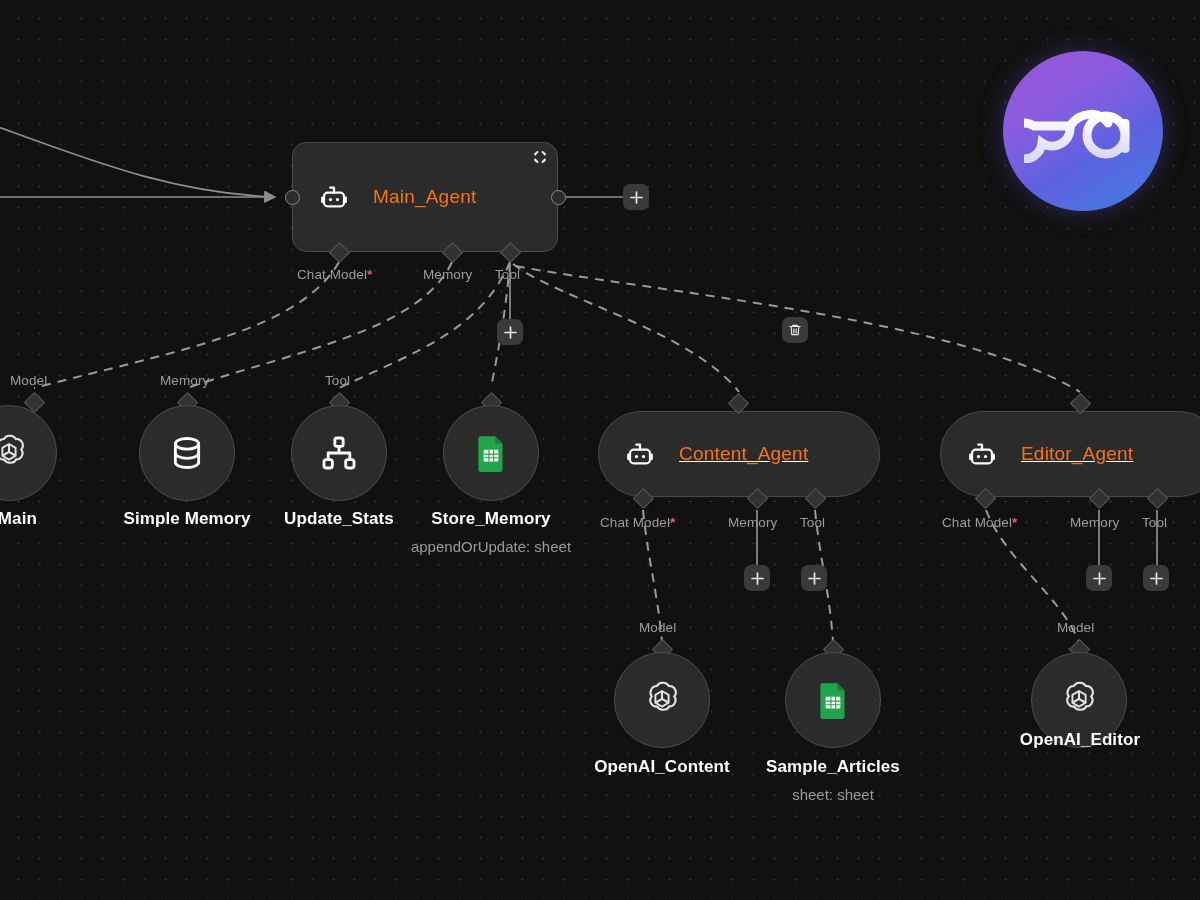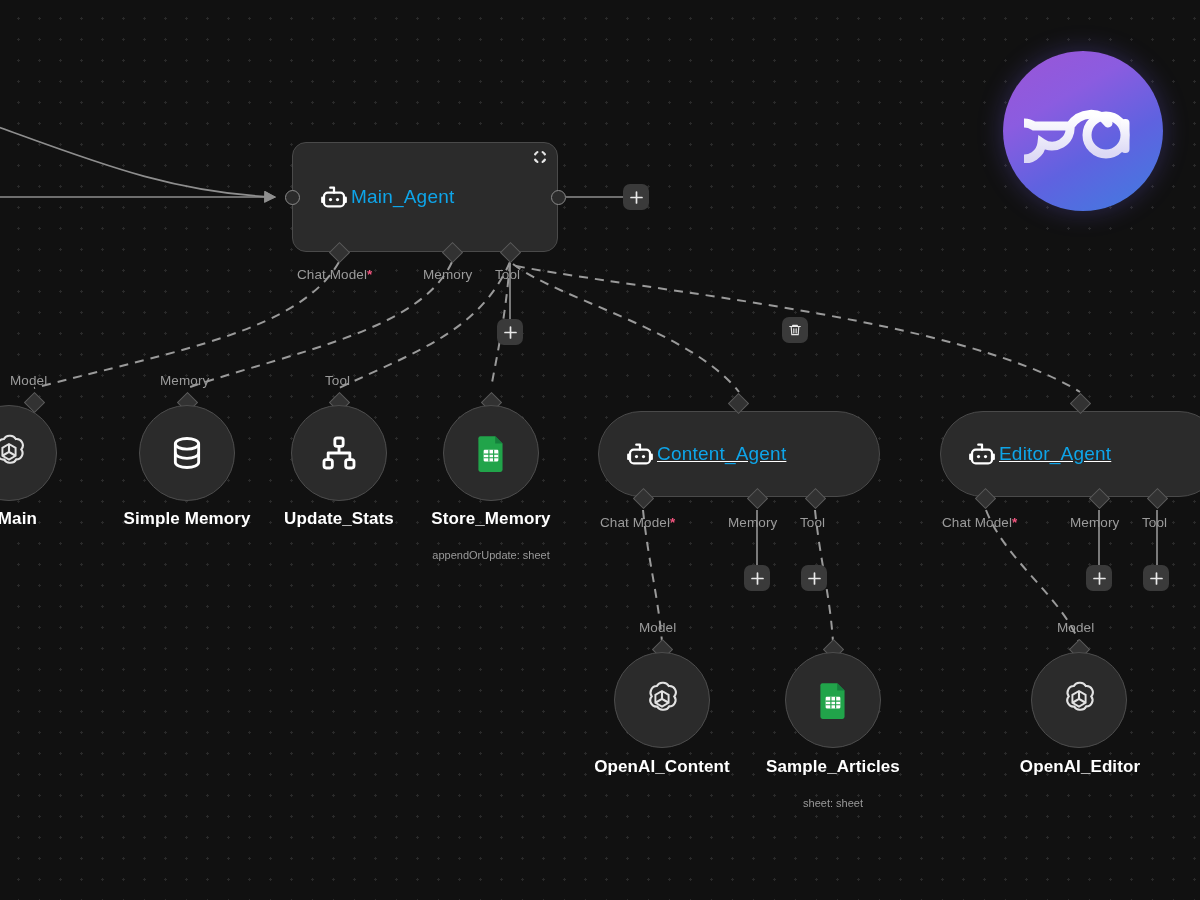--- a/index.html
+++ b/index.html
@@ -29,40 +29,40 @@
     background: #2b2b2b;
     border: 1px solid #4a4a4a;
     display: flex; align-items: center;
     padding-left: 26px;
     color: #ffffff;
   }
   .agent-box.rect { border-radius: 14px; }
   .agent-box.pill { border-radius: 999px; text-decoration: underline; }
   .agent-title {
     font-size: 19px; font-weight: 400; letter-spacing: .2px;
-    margin-left: 2px; color: #0ea5e9; white-space: nowrap;
+    margin-left: 24px; color: #f97316; white-space: nowrap;
   }
   .agent-icon { width: 30px; height: 30px; flex: 0 0 30px; display:block; }
 
   
   .circle-node {
     position: absolute;
     border-radius: 50%;
     background: #2b2b2b;
     border: 1px solid #4d4d4d;
     display: flex; align-items: center; justify-content: center;
   }
   .circle-label {
     position: absolute; left: 50%; transform: translateX(-50%);
     white-space: nowrap; color: #ffffff;
     font-size: 17px; font-weight: 700; letter-spacing: .1px;
   }
   .circle-sublabel {
     position: absolute; left: 50%; transform: translateX(-50%);
-    white-space: nowrap; color: #9a9a9a; font-size: 11px; font-weight: 400; margin-top: 11px;
+    white-space: nowrap; color: #9a9a9a; font-size: 15px; font-weight: 400;
   }
 
   
   .diamond {
     position: absolute;
     width: 15px; height: 15px;
     background: #323232;
     border: 1px solid #5a5a5a;
     transform: rotate(45deg);
   }
@@ -385,16 +385,16 @@
   <div class="node">
     <div class="port-label" style="left:1057px; top:620px;">Model</div>
     <div class="diamond" style="left:1072px; top:642px;"></div>
     <div class="circle-node" style="left:1031px; top:652px; width:96px; height:96px;">
       <svg width="44" height="44" viewBox="0 0 24 24" fill="none" stroke="#e3e3e3" stroke-width="1.15">
         <path d="M12.6 2.6a3.4 3.4 0 0 1 3.1 1.8 3.4 3.4 0 0 1 3.4 1.7 3.4 3.4 0 0 1-.4 3.9 3.4 3.4 0 0 1 .3 3.6 3.4 3.4 0 0 1-3.1 1.9 3.4 3.4 0 0 1-3.1 1.8 3.4 3.4 0 0 1-3.4-1.7 3.4 3.4 0 0 1-3.3-1.7 3.4 3.4 0 0 1 .3-3.9 3.4 3.4 0 0 1-.3-3.6A3.4 3.4 0 0 1 9.2 4.4a3.4 3.4 0 0 1 3.4-1.8z"></path>
         <path d="M12 7.1 8.4 9.2v4.3L12 15.6l3.6-2.1V9.2z" stroke-width="1.05"></path>
         <path d="M12 7.1v4.3l3.6 2.1M12 11.4 8.4 13.5"></path>
       </svg>
     </div>
-    <div class="circle-label" style="left:1080px; top:757px;">OpenAI_Editor</div>
+    <div class="circle-label" style="left:1080px; top:730px;">OpenAI_Editor</div>
   </div>
 
 </div>
 
 </body></html>

